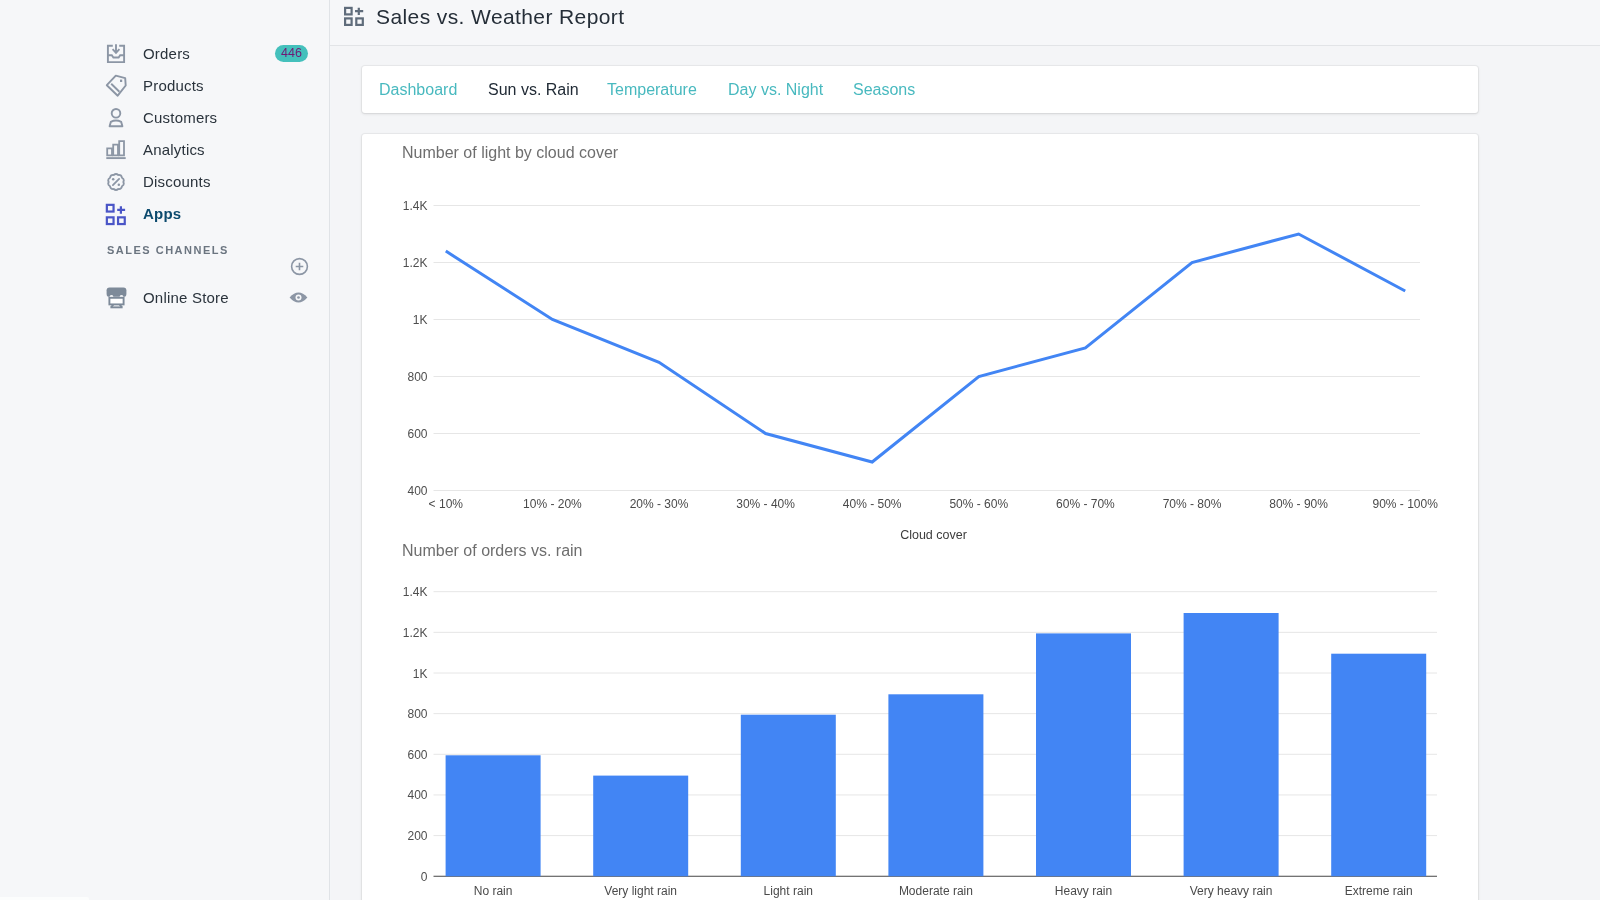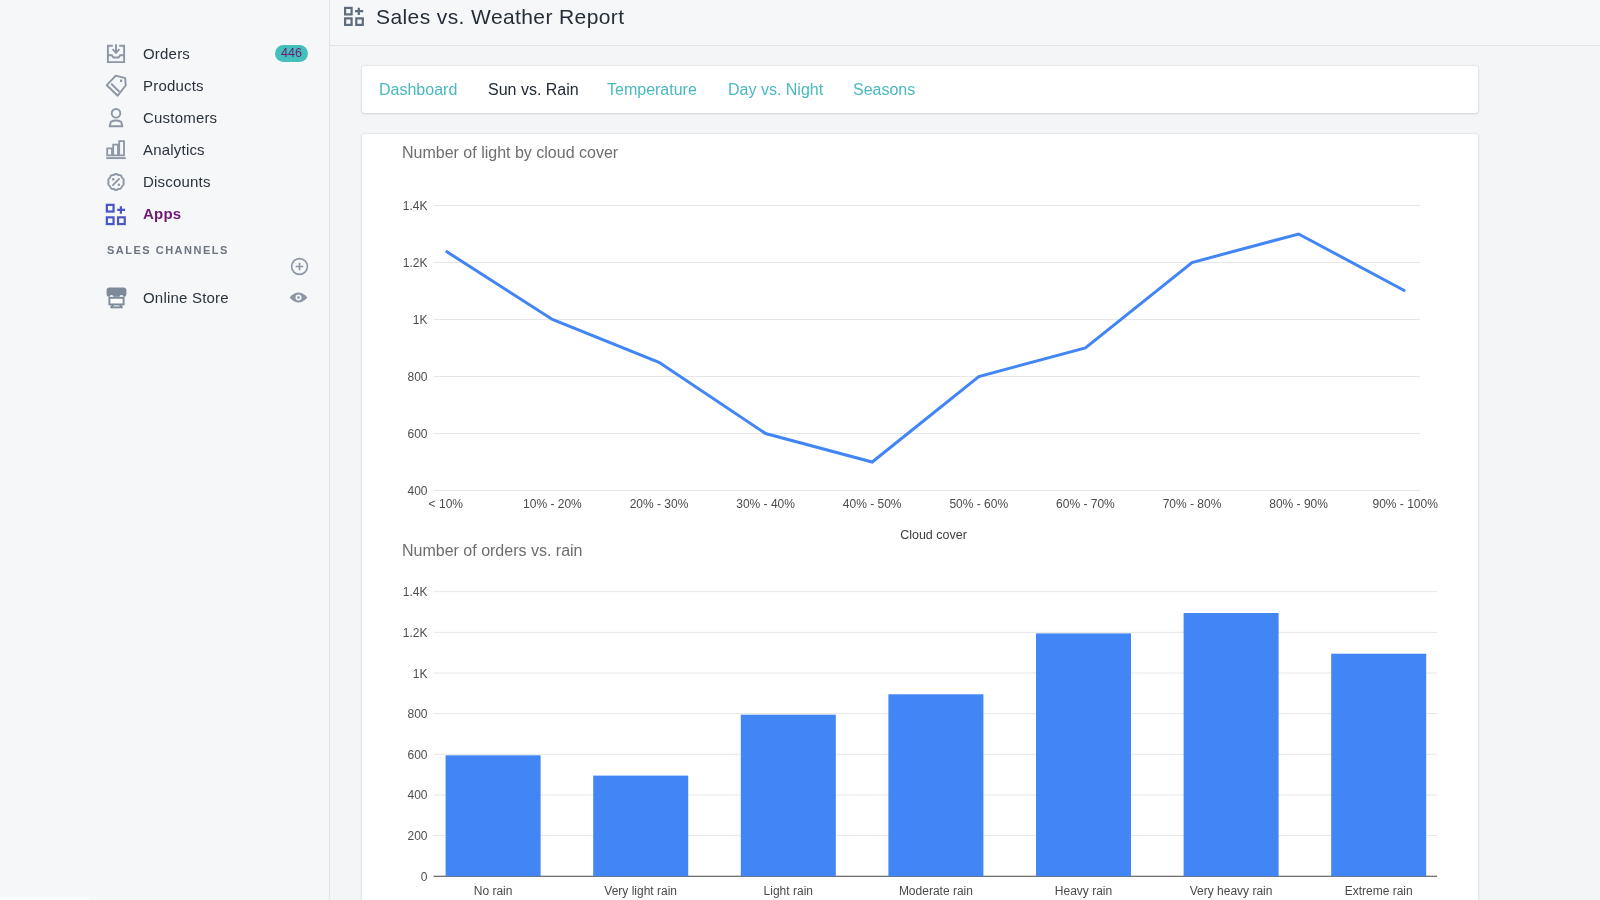--- a/index.html
+++ b/index.html
@@ -187,21 +187,21 @@
     <div class="lbl">Discounts</div>
   </div>
 
   <div class="navrow" style="top:198px;">
     <svg style="left:105px; top:4.5px;" width="22" height="23" viewBox="0 0 22 23" fill="none" stroke="#4a55c7" stroke-width="2.2">
       <rect x="1.85" y="1.85" width="6.7" height="6.7"></rect>
       <rect x="1.85" y="14.35" width="6.7" height="6.7"></rect>
       <rect x="13.05" y="14.35" width="6.7" height="6.7"></rect>
       <path d="M15.9 3.3 V10.8 M12.2 6.9 H20.1"></path>
     </svg>
-    <div class="lbl" style="color:#701a75; font-weight:bold;">Apps</div>
+    <div class="lbl" style="color:#0c4a6e; font-weight:bold;">Apps</div>
   </div>
 
   <div class="subhead">SALES CHANNELS</div>
   <svg class="abs" style="left:290px; top:257px;" width="19" height="19" viewBox="0 0 19 19" fill="none" stroke="#8c96a5" stroke-width="1.6">
     <circle cx="9.5" cy="9.5" r="7.9"></circle>
     <path d="M9.5 5.7 V13.3 M5.7 9.5 H13.3"></path>
   </svg>
 
   <div class="navrow" style="top:282px;">
     <svg style="left:105.5px; top:4px;" width="21" height="23" viewBox="0 0 21 23">

